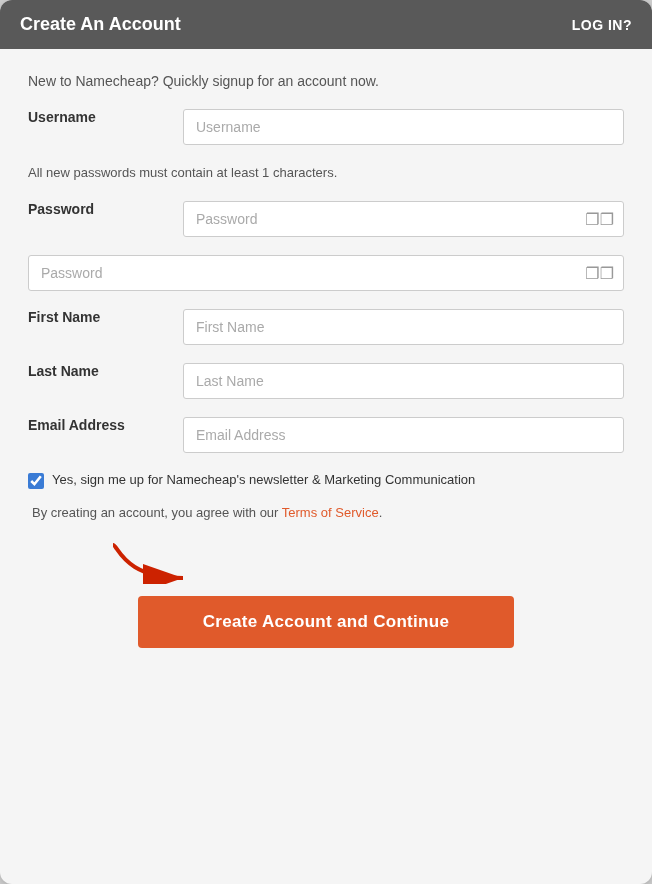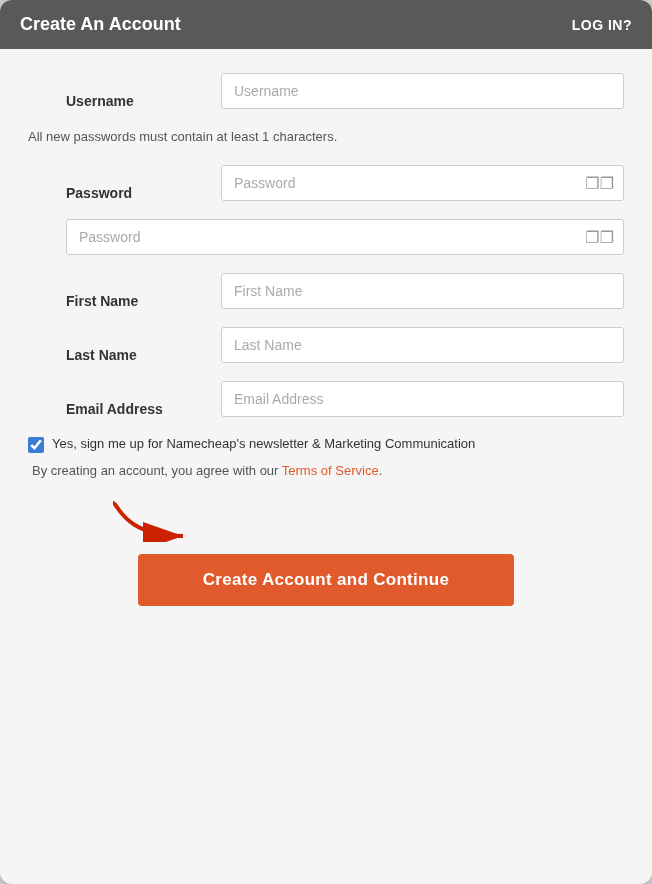--- a/index.html
+++ b/index.html
@@ -54,23 +54,22 @@
     }
 
     .intro-text {
       color: #555;
       font-size: 14px;
       margin-bottom: 20px;
     }
 
     .form-row {
       display: flex;
-      align-items: flex-end;
+      align-items: flex-start;
       margin-bottom: 18px;
-      margin-left: 38px;
     }
 
     .form-label {
       width: 155px;
       font-size: 14px;
       font-weight: bold;
       color: #333;
       flex-shrink: 0;
     }
 
@@ -107,21 +106,21 @@
     .password-hint {
       font-size: 13px;
       color: #555;
       line-height: 1.5;
       margin-bottom: 18px;
     }
 
     .checkbox-row {
       display: flex;
       align-items: flex-start;
-      margin-bottom: 10px;
+      margin-bottom: 16px;
       gap: 8px;
     }
 
     .checkbox-row input[type="checkbox"] {
       width: 16px;
       height: 16px;
       margin-top: 2px;
       accent-color: #3a7bd5;
       flex-shrink: 0;
       cursor: pointer;
@@ -184,20 +183,21 @@
 
 <div class="card">
 
   <div class="card-header">
     <span class="card-header-title">Create An Account</span>
     <a class="card-header-login" href="#">LOG IN?</a>
   </div>
 
   <div class="card-body">
 
+    <p class="intro-text">New to Namecheap? Quickly signup for an account now.</p>
 
     <div class="form-row">
       <label class="form-label">Username</label>
       <div class="form-input-wrapper">
         <input class="form-input" type="text" placeholder="Username" style="">
       </div>
     </div>
 
     <div class="password-hint">
       <span>All new passwords must contain at least 1 characters.</span><br>

